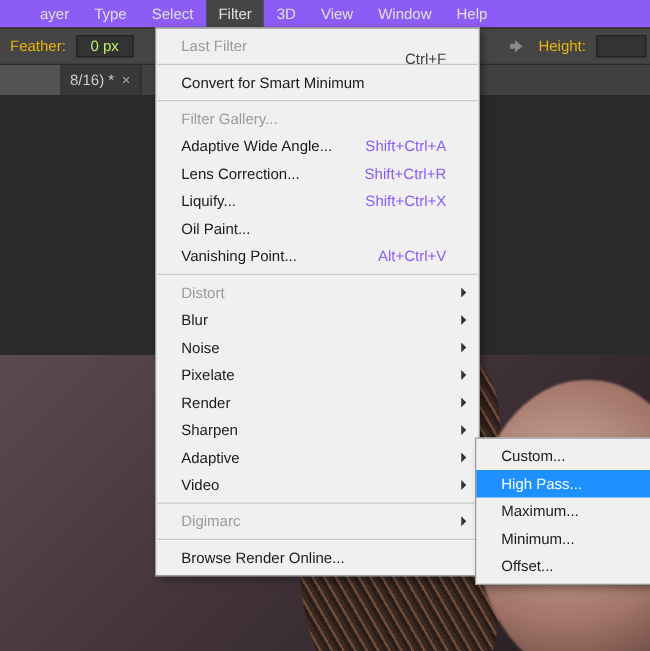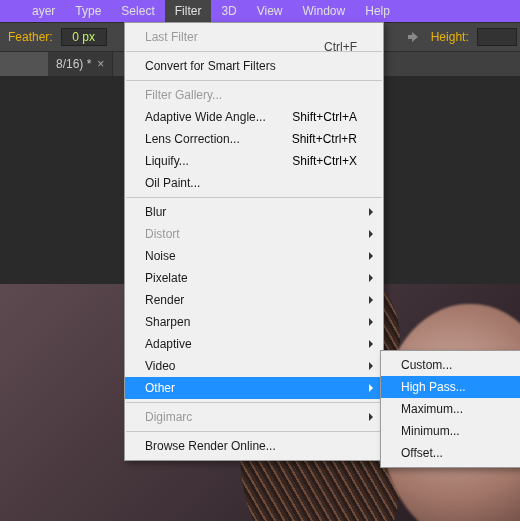--- a/index.html
+++ b/index.html
@@ -17,21 +17,21 @@
   .canvas { position: absolute; top: 76px; left: 0; right: 0; bottom: 0; background: #2a2a2a; }
   .image-area { position: absolute; top: 208px; left: 0; right: 0; bottom: 0; background: linear-gradient(135deg,#5d4a50 0%, #3b2e34 60%, #241a1f 100%); }
   .face { position:absolute; right:-40px; top:20px; width:180px; height:240px; background: radial-gradient(circle at 40% 40%, #d8b6a8 0%, #a17568 55%, #4a2f2a 100%); border-radius:50% 50% 48% 52%; filter: blur(1px);}
   .eye { position:absolute; right:30px; top:80px; width:48px; height:18px; background: radial-gradient(circle at 50% 50%, #1b1210 0%, #4a332a 60%, #b78a76 100%); border-radius:50%; box-shadow:0 -3px 4px rgba(0,0,0,.4);}
   .hair { position:absolute; right:120px; top:0; width:160px; height:280px; background: repeating-linear-gradient(60deg,#2b1e1a 0 3px,#6b4a3a 3px 5px,#3a2821 5px 8px); border-radius:50% 20% 30% 40%; filter: blur(.6px);}
   .menu { position: absolute; top: 22px; left: 124px; width: 260px; background: #f0f0f0; border: 1px solid #9a9a9a; box-shadow: 3px 3px 6px rgba(0,0,0,.35); padding: 3px 0; }
   .mi { display: flex; align-items: center; height: 22px; padding: 0 26px 0 20px; color: #1a1a1a; cursor: default; position: relative; }
   .mi.disabled { color: #9a9a9a; }
   .mi.highlight { background: #1e90ff; color: #fff; }
   .mi .label { flex: 1; }
-  .mi .shortcut { color: #000000; }
+  .mi .shortcut { color: #8b5cf6; }
   .mi.disabled .shortcut { color:#404040;margin-top:20px;}
   .mi .arrow { position: absolute; right: 8px; }
   .mi.highlight .arrow svg path { fill:#fff;}
   .sep { height: 1px; background: #c8c8c8; margin: 3px 1px; }
   .submenu { position: absolute; top: 350px; left: 380px; width: 150px; background: #f0f0f0; border: 1px solid #9a9a9a; box-shadow: 3px 3px 6px rgba(0,0,0,.35); padding: 3px 0; }
   svg.tri { width:8px; height:8px;}
   svg.tri path { fill:#333;}
 </style>
 </head>
 <body>
@@ -75,52 +75,56 @@
   </div>
 </div>
 
 <div class="menu">
   <div class="mi disabled">
     <span class="label">Last Filter</span>
     <span class="shortcut">Ctrl+F</span>
   </div>
   <div class="sep"></div>
   <div class="mi">
-    <span class="label">Convert for Smart Filters</span>
+    <span class="label">Convert for Smart Minimum</span>
   </div>
   <div class="sep"></div>
   <div class="mi disabled">
     <span class="label">Filter Gallery...</span>
   </div>
   <div class="mi">
     <span class="label">Adaptive Wide Angle...</span>
     <span class="shortcut">Shift+Ctrl+A</span>
   </div>
   <div class="mi">
     <span class="label">Lens Correction...</span>
     <span class="shortcut">Shift+Ctrl+R</span>
   </div>
   <div class="mi">
     <span class="label">Liquify...</span>
     <span class="shortcut">Shift+Ctrl+X</span>
   </div>
   <div class="mi">
     <span class="label">Oil Paint...</span>
   </div>
+  <div class="mi">
+    <span class="label">Vanishing Point...</span>
+    <span class="shortcut">Alt+Ctrl+V</span>
+  </div>
   <div class="sep"></div>
+  <div class="mi disabled">
+    <span class="label">Distort</span>
+    <span class="arrow"><svg class="tri" viewBox="0 0 8 8">
+          <path d="M2 0 L6 4 L2 8 Z" fill="#9a9a9a"></path>
+        </svg></span>
+  </div>
   <div class="mi">
     <span class="label">Blur</span>
     <span class="arrow"><svg class="tri" viewBox="0 0 8 8">
           <path d="M2 0 L6 4 L2 8 Z"></path>
-        </svg></span>
-  </div>
-  <div class="mi disabled">
-    <span class="label">Distort</span>
-    <span class="arrow"><svg class="tri" viewBox="0 0 8 8">
-          <path d="M2 0 L6 4 L2 8 Z" fill="#9a9a9a"></path>
         </svg></span>
   </div>
   <div class="mi">
     <span class="label">Noise</span>
     <span class="arrow"><svg class="tri" viewBox="0 0 8 8">
           <path d="M2 0 L6 4 L2 8 Z"></path>
         </svg></span>
   </div>
   <div class="mi">
     <span class="label">Pixelate</span>
@@ -145,26 +149,20 @@
     <span class="arrow"><svg class="tri" viewBox="0 0 8 8">
           <path d="M2 0 L6 4 L2 8 Z"></path>
         </svg></span>
   </div>
   <div class="mi">
     <span class="label">Video</span>
     <span class="arrow"><svg class="tri" viewBox="0 0 8 8">
           <path d="M2 0 L6 4 L2 8 Z"></path>
         </svg></span>
   </div>
-  <div class="mi highlight">
-    <span class="label">Other</span>
-    <span class="arrow"><svg class="tri" viewBox="0 0 8 8">
-          <path d="M2 0 L6 4 L2 8 Z"></path>
-        </svg></span>
-  </div>
   <div class="sep"></div>
   <div class="mi disabled">
     <span class="label">Digimarc</span>
     <span class="arrow"><svg class="tri" viewBox="0 0 8 8">
           <path d="M2 0 L6 4 L2 8 Z" fill="#9a9a9a"></path>
         </svg></span>
   </div>
   <div class="sep"></div>
   <div class="mi">
     <span class="label">Browse Render Online...</span>

